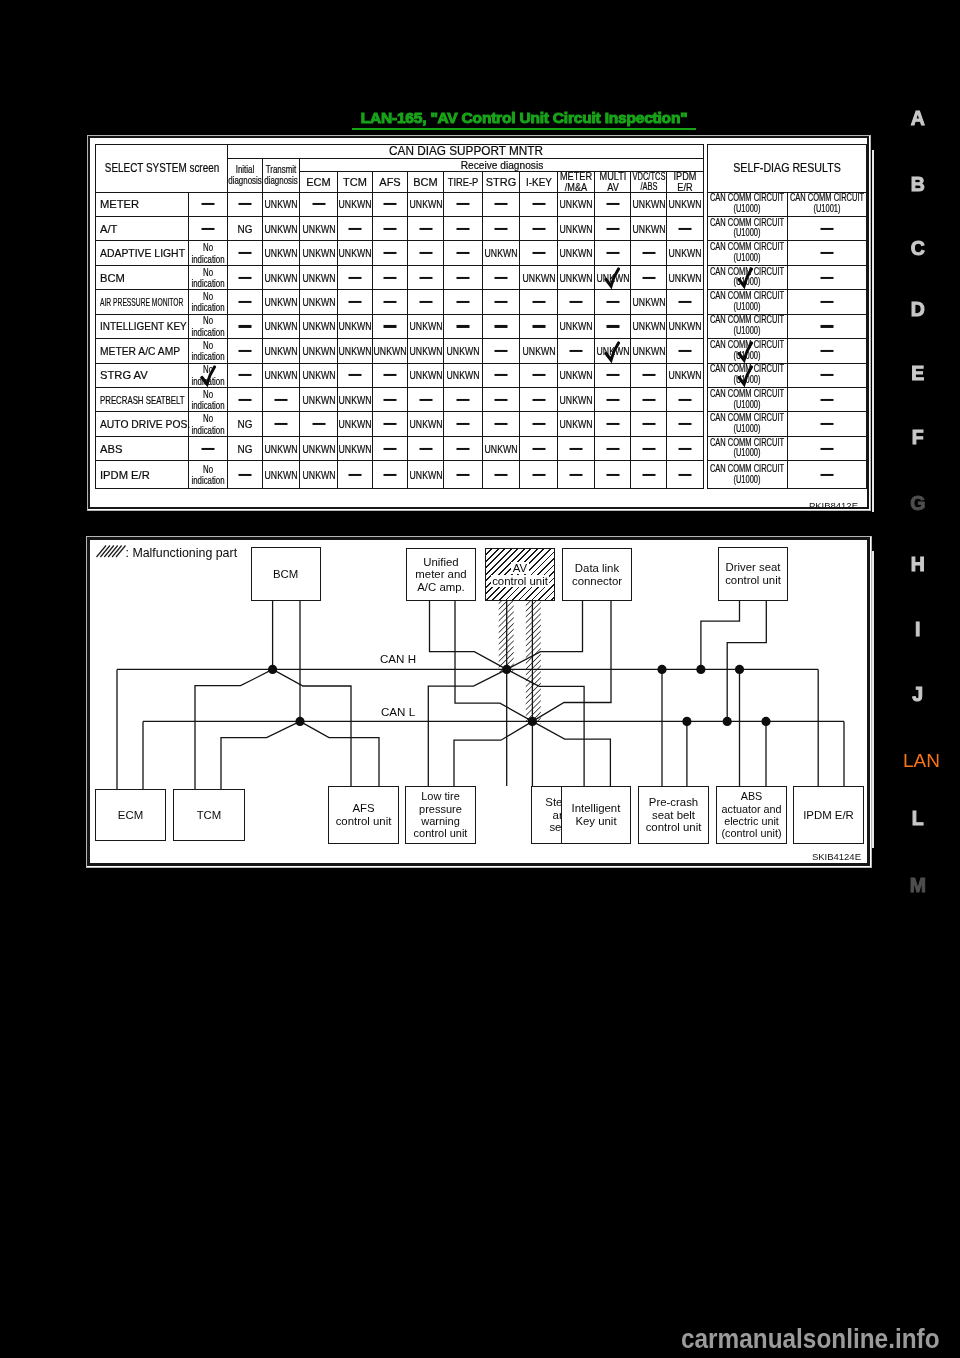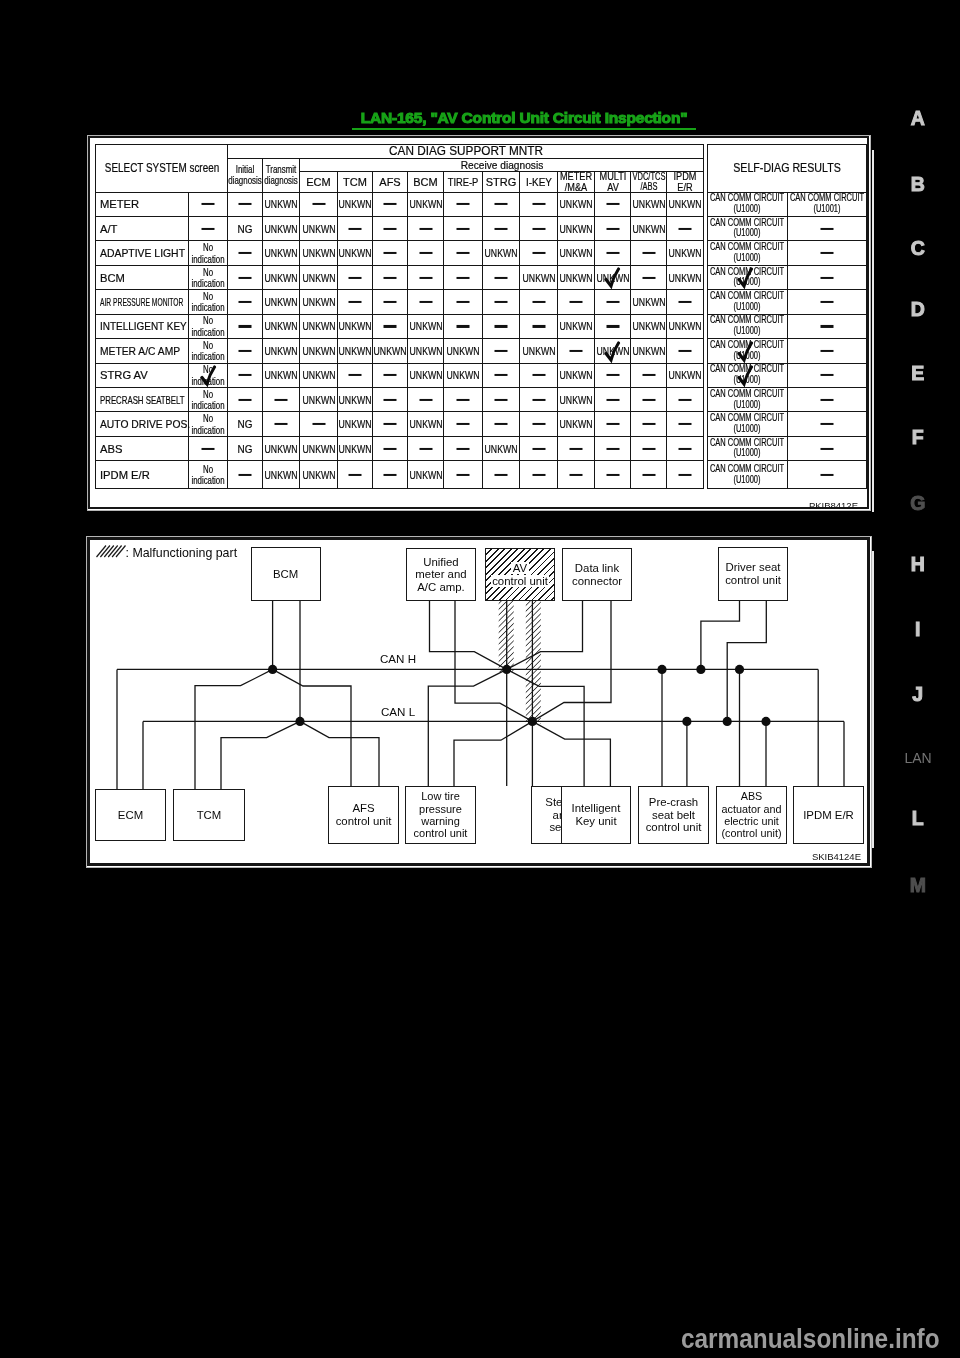--- a/index.html
+++ b/index.html
@@ -1013,18 +1013,18 @@
 <div class="ltr" style="top:553px;">H</div>
 
 <div class="ltr" style="top:618px;">I</div>
 
 <div class="ltr" style="top:683px;">J</div>
 
 <div class="ltr" style="top:807px;">L</div>
 
 <div class="ltr" style="top:874px;color:#4e4e4e;-webkit-text-stroke:1px #4e4e4e;">M</div>
 
-<div class="abs" style="left:896px;top:750px;width:44px;text-align:center;
-  font-size:14px;color:#737373;">LAN</div>
+<div class="abs" style="left:896px;top:750px;width:44px;text-align:right;
+  font-size:19px;color:#f97316;">LAN</div>
 
 <div class="abs" style="left:681px;top:1328px;color:#9b9b9b;font-weight:bold;
   font-size:28px;letter-spacing:0px;transform:scaleX(0.87);transform-origin:0 50%;
   line-height:22px;">carmanualsonline.info</div>
 
 </body></html>

